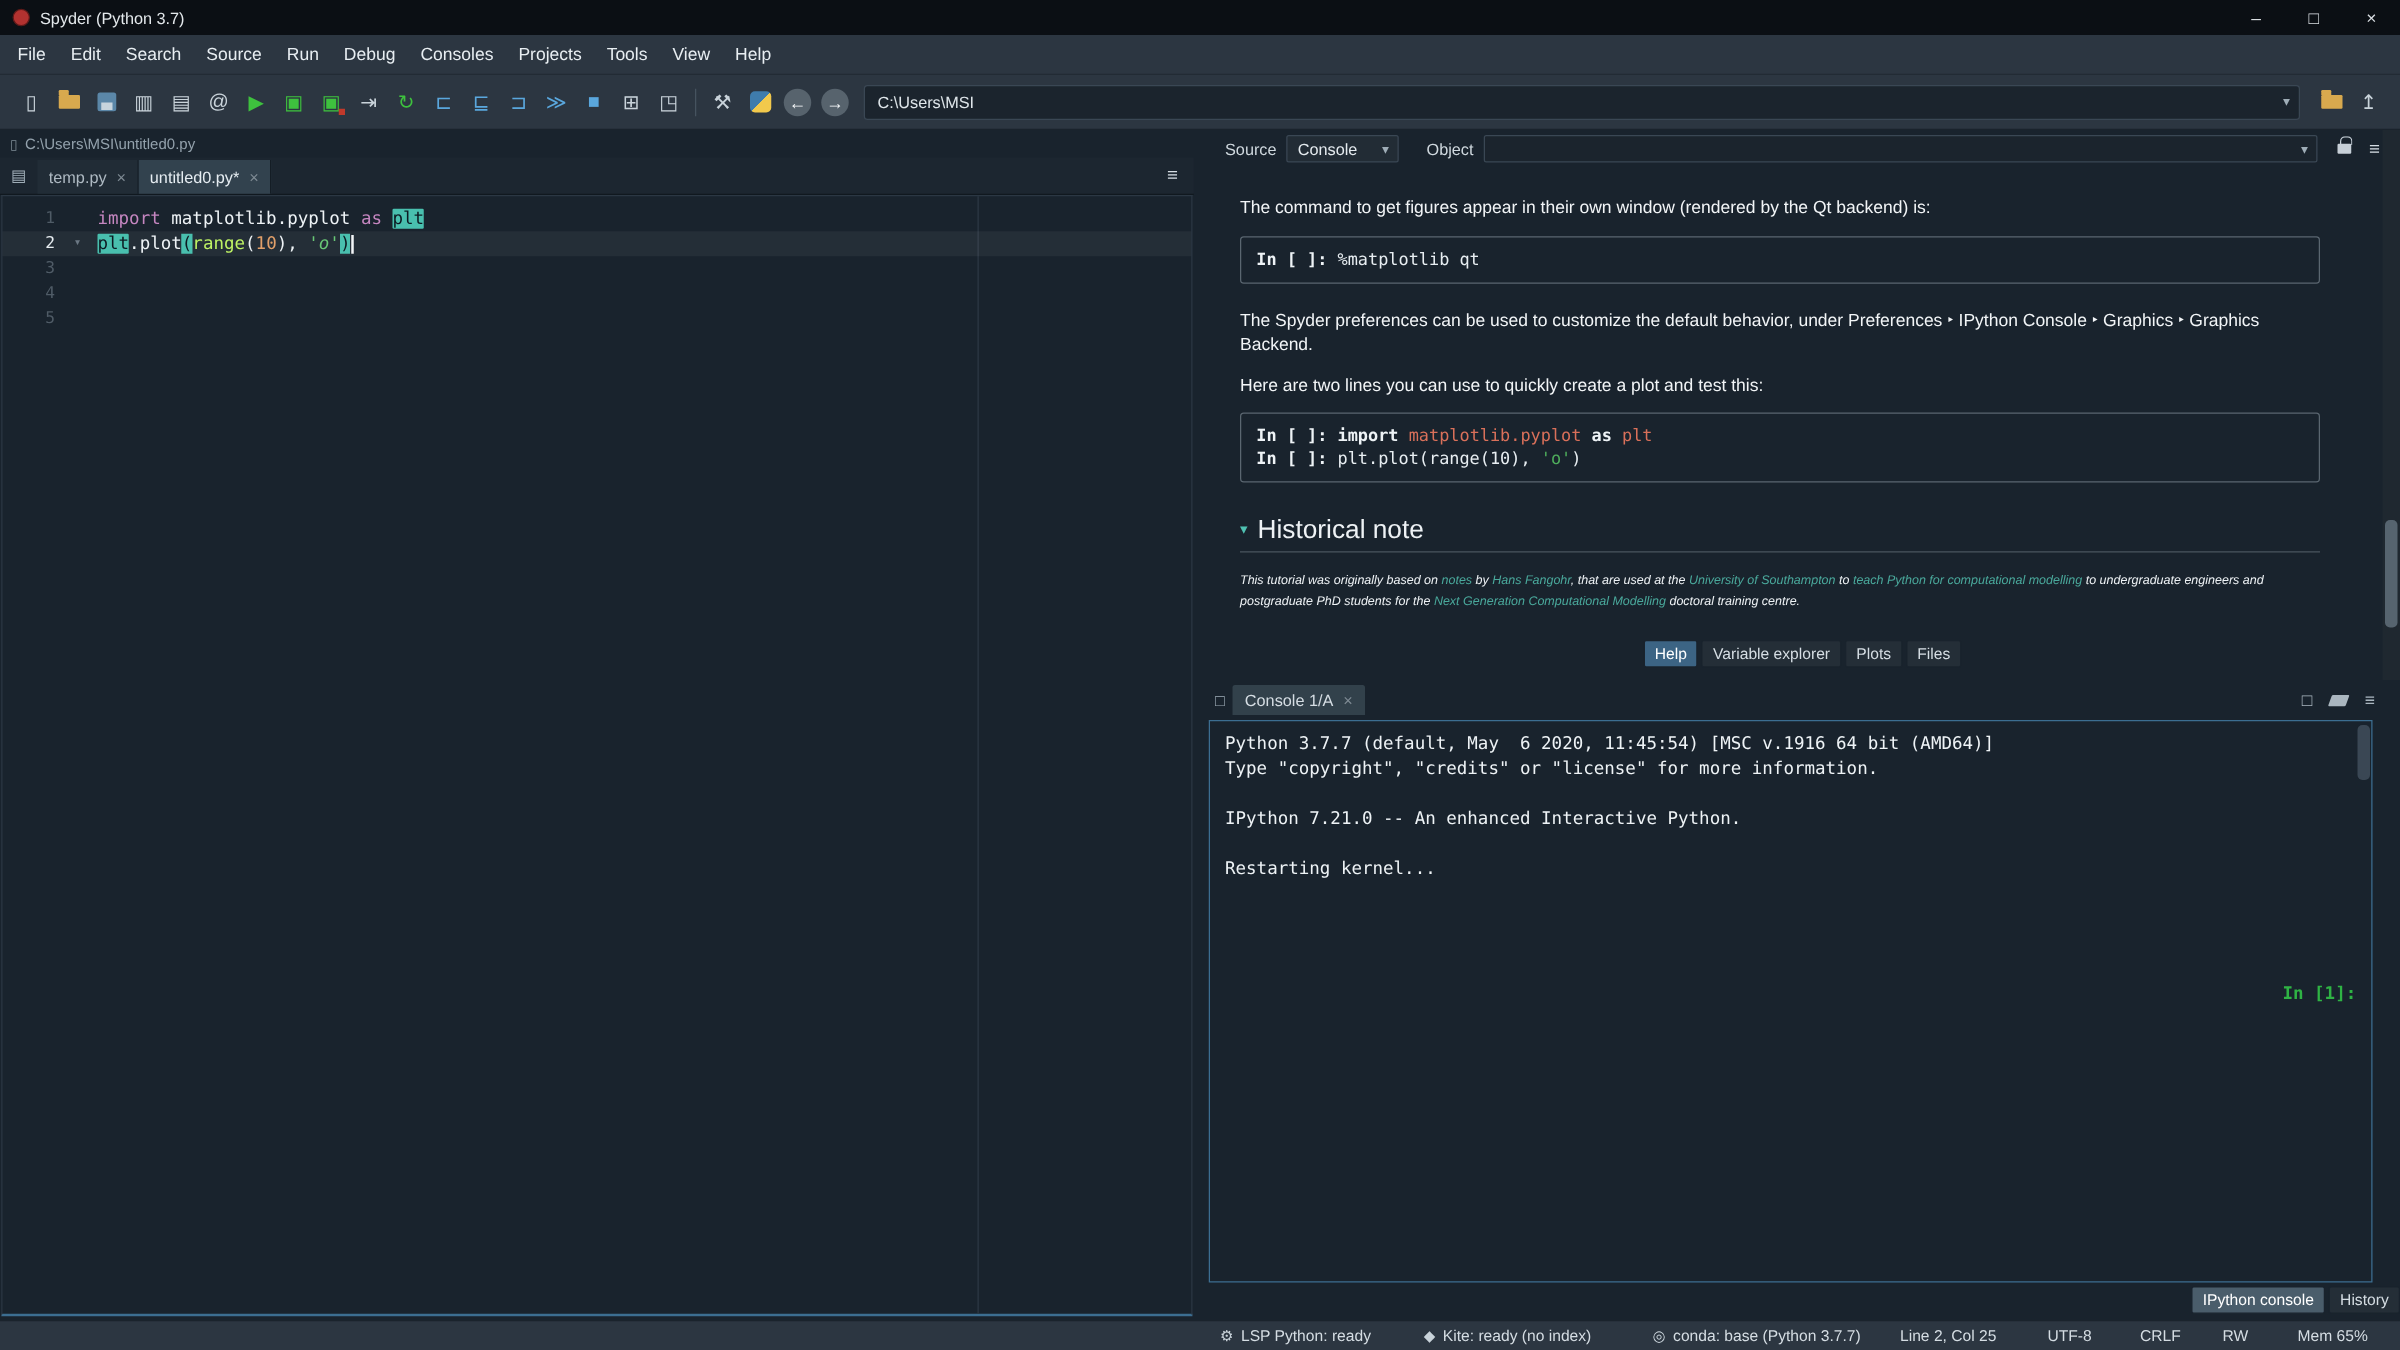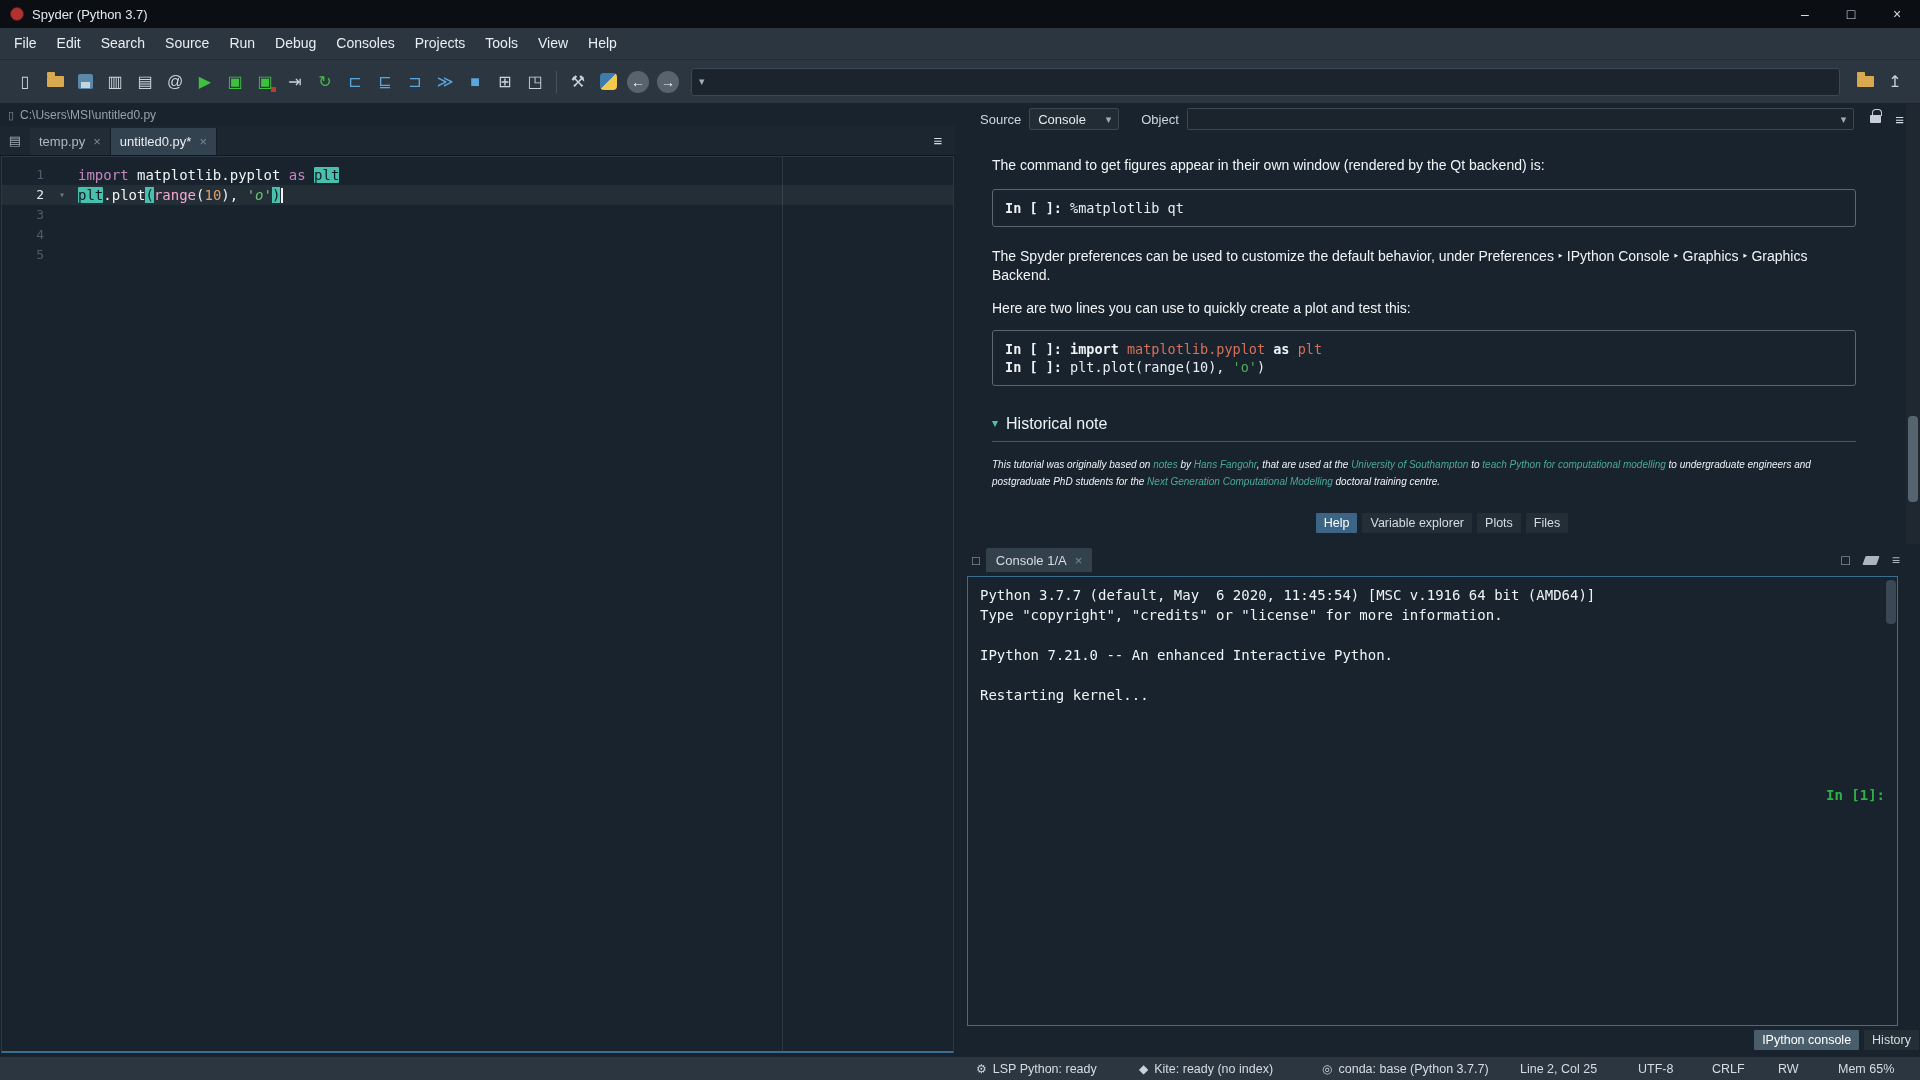--- a/index.html
+++ b/index.html
@@ -48,21 +48,21 @@
   .code-area { position:absolute; top:52px; left:1px; right:1px; bottom:0; background:#19232d; border:1px solid #2b3743; border-bottom:2px solid #3c6e91; padding-top:8px; font-family:"DejaVu Sans Mono",monospace; font-size:14px; }
   .edge-line { position:absolute; top:0; bottom:0; left:780px; width:1px; background:#2c3844; }
   .crow { display:flex; height:20px; line-height:20px; position:relative; }
   .crow.cur { background:rgba(255,255,255,0.05); }
   .lnum { width:46px; text-align:right; padding-right:4px; color:#4f5b66; font-size:13px; flex:0 0 auto; }
   .lnum.curn { color:#e8eef2; }
   .foldcol { width:28px; flex:0 0 auto; text-align:center; color:#6b7884; font-size:10px; }
   .ctext { padding-left:2px; white-space:pre; color:#eef3f6; }
   .tok-kw { color:#c586c0; }
   .tok-hl { background:#49bfae; color:#0d1a22; border-radius:1px; }
-  .tok-builtin { color:#f9a8d4; }
+  .tok-builtin { color:#bef264; }
   .tok-num { color:#e2a06a; }
   .tok-str { color:#69c776; font-style:italic; }
   .tok-match { background:#49bfae; color:#0d1a22; }
   .cursor { display:inline-block; width:2px; height:15px; background:#f2f5f7; vertical-align:text-bottom; margin-left:1px; }
 
   
   .right-pane { position:absolute; left:964px; top:104px; right:0; height:949px; }
 
   
   .help-pane { position:absolute; top:0; left:0; right:0; height:440px; }
@@ -79,21 +79,21 @@
 
   .help-content { position:absolute; top:30px; left:0; right:15px; bottom:32px; padding:22px 49px 0 28px; font-size:14px; line-height:19px; color:#f2f5f7; overflow:hidden; }
   .hp { margin-bottom:14px; }
   .code-box { border:1px solid #5a6670; border-radius:3px; padding:9px 12px; font-family:"DejaVu Sans Mono",monospace; font-size:13.5px; line-height:18px; margin-bottom:20px; color:#e8eef2; white-space:pre; }
   .code-box.two { margin-bottom:28px; }
   .hc-bold { font-weight:bold; color:#eef3f6; }
   .hc-mod { color:#d9705a; }
   .hc-str { color:#4fae5c; }
   .hist-head { display:flex; align-items:center; gap:8px; border-bottom:1px solid #4a565f; padding-bottom:8px; margin-bottom:14px; }
   .hist-arrow { color:#4fc1b2; font-size:12px; }
-  .hist-title { font-size:16px; color:#eef2f5; font-weight:400; }
+  .hist-title { font-size:21px; color:#eef2f5; font-weight:400; }
   .hist-para { font-size:10px; line-height:17px; color:#eef2f5;font-style:italic; }
   .hlink { color:#4aa99c; }
 
   .help-tabs { position:absolute; top:408px; left:0; right:0; display:flex; justify-content:center; gap:3px; }
   .htab { font-size:12.5px; padding:3px 8px; background:#242e37; border:1px solid #19232d; color:#d5dde3; border-radius:2px; }
   .htab.active { background:#3c6484; color:#ffffff; }
 
   .vscroll { position:absolute; right:0; top:0; width:14px; height:440px; background:#1f2830; }
   .vthumb { position:absolute; left:2px; width:10px; border-radius:4px; background:#56646f; }
 
@@ -210,20 +210,21 @@
     <div class="tbtn">
         <div class="python-shape"></div>
       </div>
     <div class="tbtn">
         <div class="navcircle">←</div>
       </div>
     <div class="tbtn">
         <div class="navcircle">→</div>
       </div>
     <div class="path-field">
+      <input value="C:\Users\MSI" style="">
       <span class="chevron">▾</span>
     </div>
     <div class="tbtn">
         <div class="folder-shape"></div>
       </div>
     <div class="tbtn">
         <span>↥</span>
       </div>
   </div>
 

